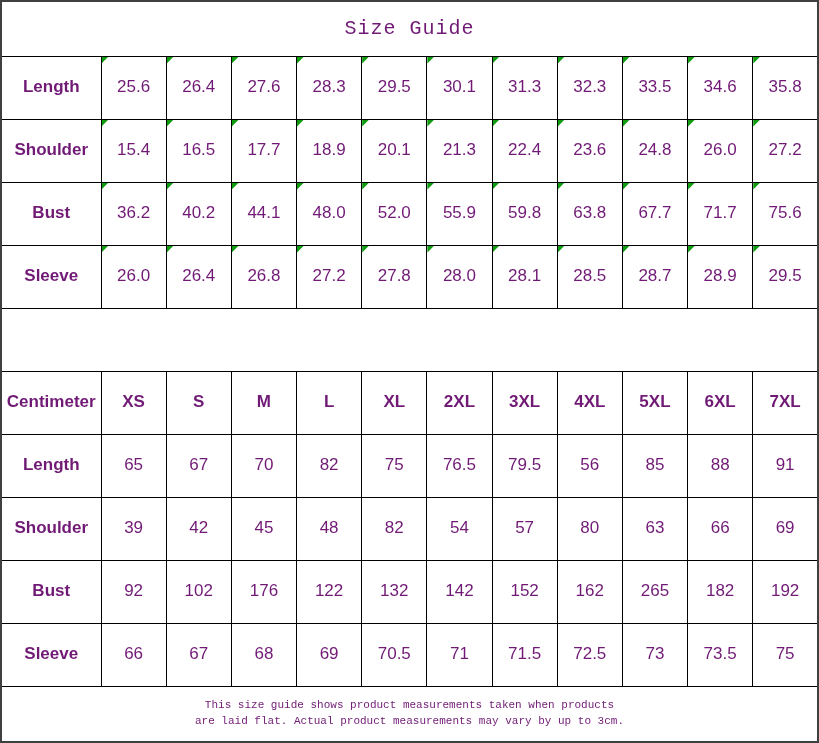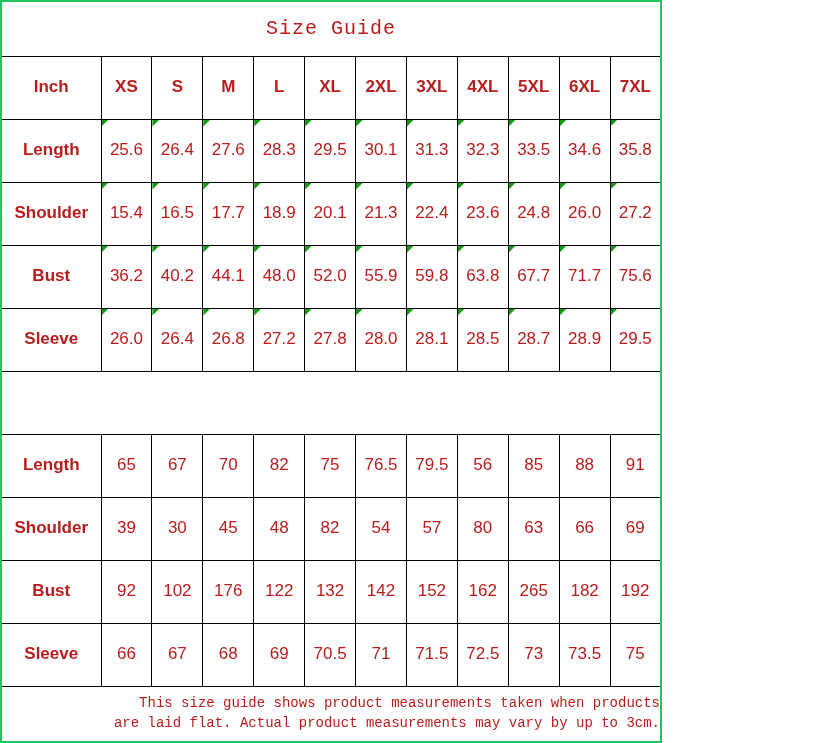--- a/index.html
+++ b/index.html
@@ -6,28 +6,28 @@
     margin: 0;
     padding: 0;
     background: #ffffff;
   }
   body {
     width: 819px;
     height: 743px;
     overflow: hidden;
   }
   table.size-guide {
-    width: 662px;
+    width: 819px;
     height: 743px;
     border-collapse: collapse;
     table-layout: fixed;
-    border: 2px solid #22c55e;
+    border: 2px solid #404040;
     background: #ffffff;
     font-family: "Liberation Sans", sans-serif;
-    color: #b91c1c;
+    color: #701a75;
   }
   col.label-col { width: 100px; }
   th, td {
     border: 1px solid #000000;
     text-align: center;
     vertical-align: middle;
     padding: 0;
     position: relative;
     font-size: 17px;
     line-height: 1.1;
@@ -49,23 +49,22 @@
   tr.gap-row td {
     border: none;
     border-top: 1px solid #000000;
     border-bottom: 1px solid #000000;
   }
   tr.footer-row { height: 56px; }
   tr.footer-row td {
     border: none;
     border-top: 1px solid #000000;
     font-family: "Liberation Mono", "DejaVu Sans Mono", monospace;
-    font-size: 14px;
+    font-size: 11px;
     line-height: 1.4;
-    text-align: right;
   }
   .corner-mark {
     position: absolute;
     top: 0;
     left: 0;
     width: 7px;
     height: 7px;
     clip-path: polygon(0 0, 100% 0, 0 100%);
     display: block;
   }
@@ -87,34 +86,20 @@
       <col>
       <col>
       <col>
   </colgroup>
   <thead>
     <tr class="title-row">
       <td colspan="12">Size Guide</td>
     </tr>
   </thead>
   <tbody>
-      <tr>
-        <th>Inch</th>
-        <th>XS</th>
-        <th>S</th>
-        <th>M</th>
-        <th>L</th>
-        <th>XL</th>
-        <th>2XL</th>
-        <th>3XL</th>
-        <th>4XL</th>
-        <th>5XL</th>
-        <th>6XL</th>
-        <th>7XL</th>
-      </tr>
       <tr>
         <th>Length</th>
         <td>25.6<span class="corner-mark" style="background: rgb(15, 157, 15);"></span></td>
         <td>26.4<span class="corner-mark" style="background: rgb(15, 157, 15);"></span></td>
         <td>27.6<span class="corner-mark" style="background: rgb(15, 157, 15);"></span></td>
         <td>28.3<span class="corner-mark" style="background: rgb(15, 157, 15);"></span></td>
         <td>29.5<span class="corner-mark" style="background: rgb(15, 157, 15);"></span></td>
         <td>30.1<span class="corner-mark" style="background: rgb(15, 157, 15);"></span></td>
         <td>31.3<span class="corner-mark" style="background: rgb(15, 157, 15);"></span></td>
         <td>32.3<span class="corner-mark" style="background: rgb(15, 157, 15);"></span></td>
@@ -165,37 +150,51 @@
         <td>29.5<span class="corner-mark" style="background: rgb(15, 157, 15);"></span></td>
       </tr>
     </tbody>
   <tbody>
     <tr class="gap-row">
       <td colspan="12"></td>
     </tr>
   </tbody>
   <tbody>
       <tr>
+        <th>Centimeter</th>
+        <th>XS</th>
+        <th>S</th>
+        <th>M</th>
+        <th>L</th>
+        <th>XL</th>
+        <th>2XL</th>
+        <th>3XL</th>
+        <th>4XL</th>
+        <th>5XL</th>
+        <th>6XL</th>
+        <th>7XL</th>
+      </tr>
+      <tr>
         <th>Length</th>
         <td>65</td>
         <td>67</td>
         <td>70</td>
         <td>82</td>
         <td>75</td>
         <td>76.5</td>
         <td>79.5</td>
         <td>56</td>
         <td>85</td>
         <td>88</td>
         <td>91</td>
       </tr>
       <tr>
         <th>Shoulder</th>
         <td>39</td>
-        <td>30</td>
+        <td>42</td>
         <td>45</td>
         <td>48</td>
         <td>82</td>
         <td>54</td>
         <td>57</td>
         <td>80</td>
         <td>63</td>
         <td>66</td>
         <td>69</td>
       </tr>

